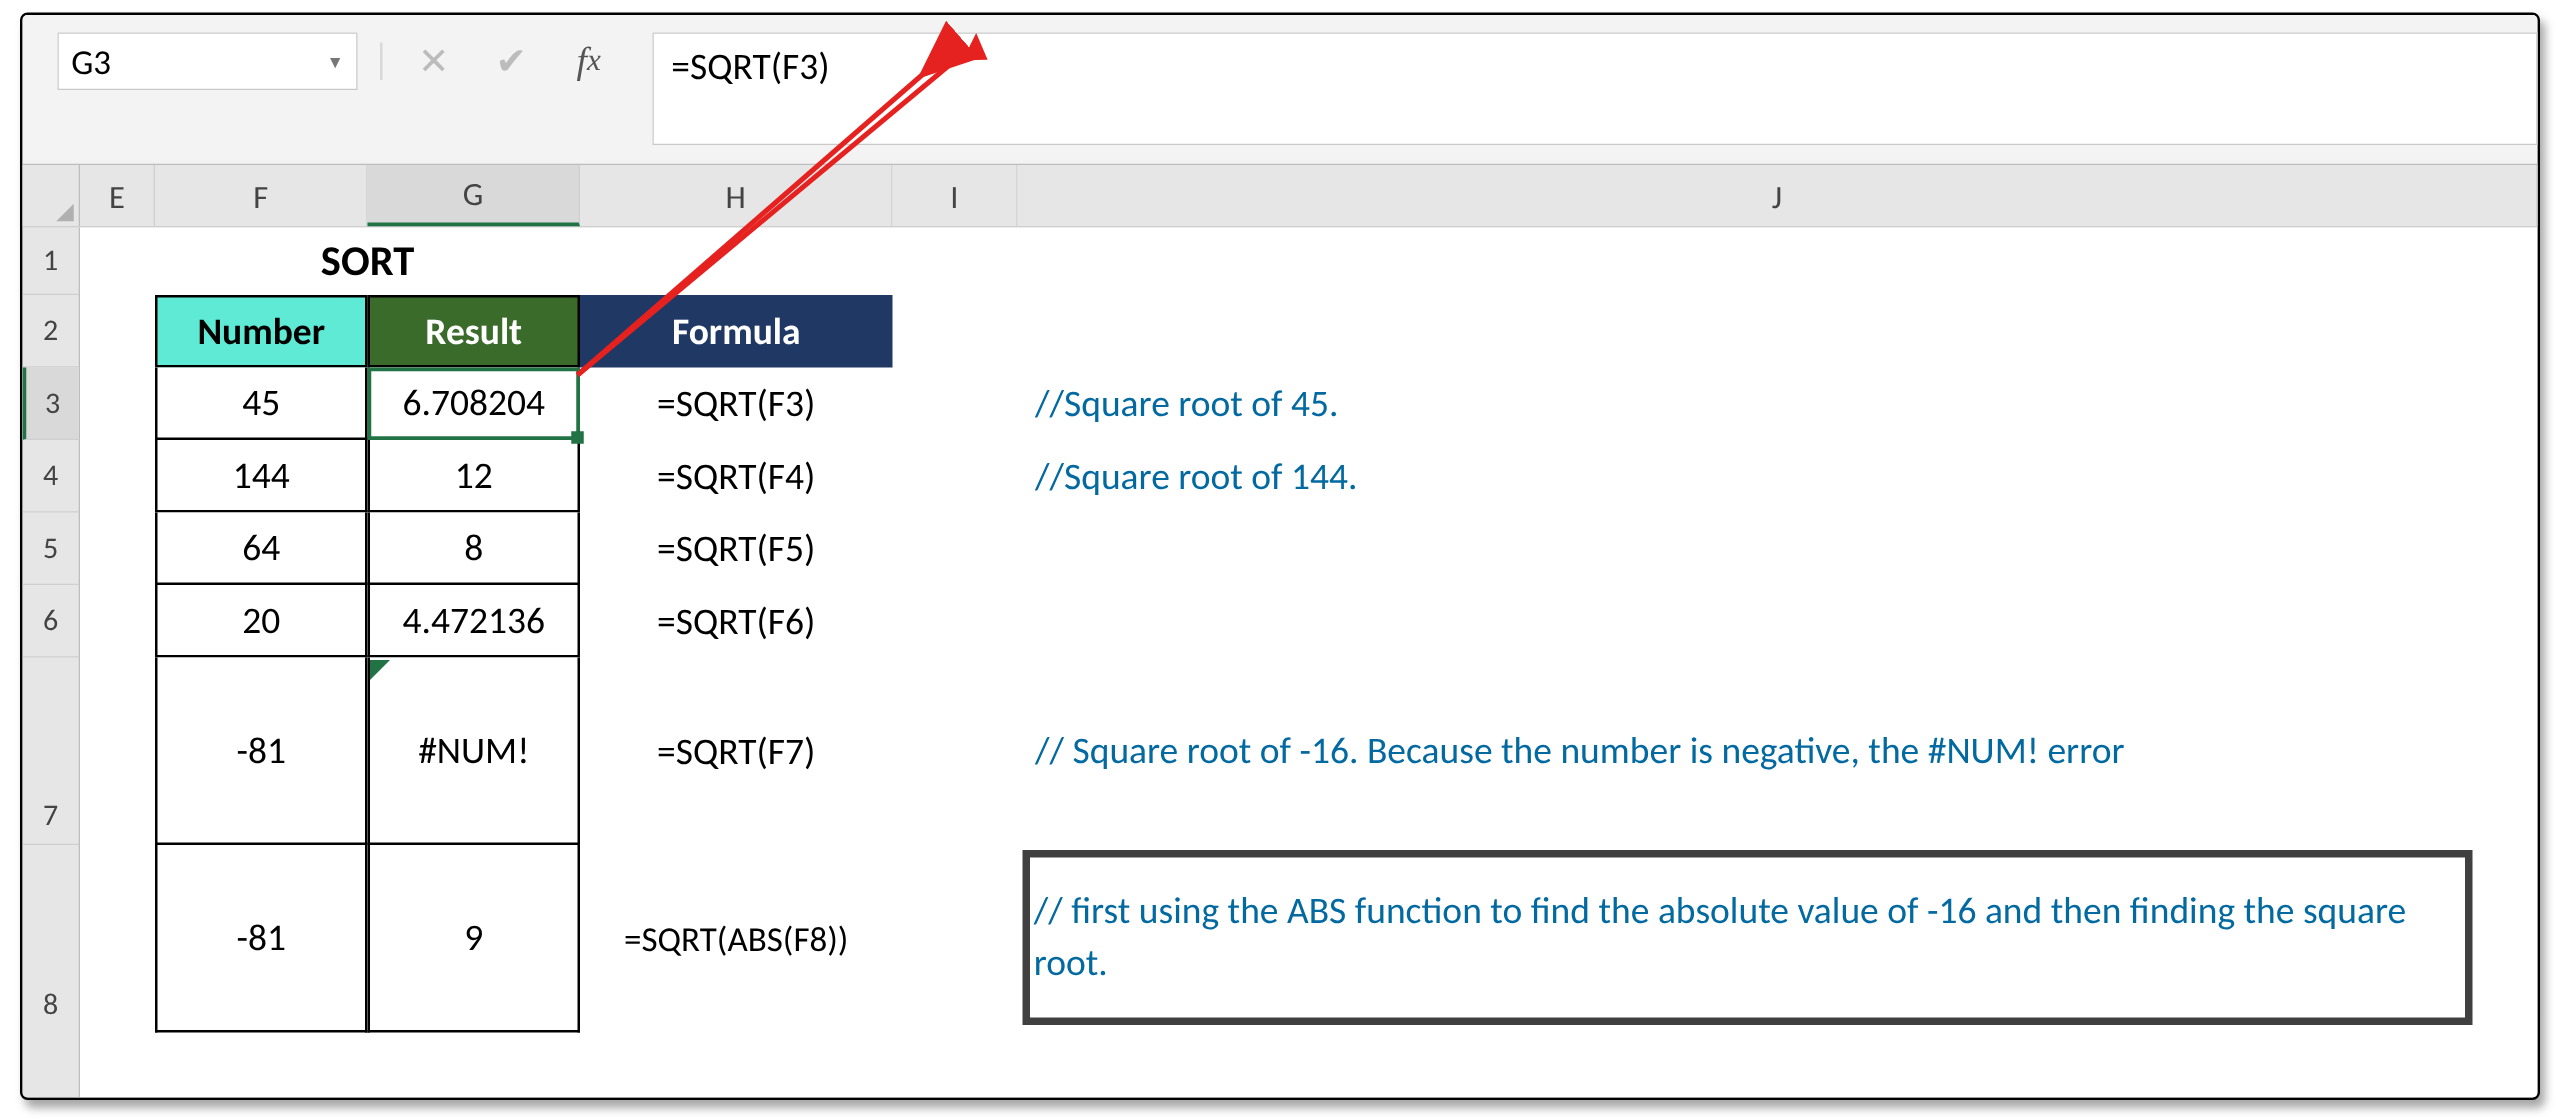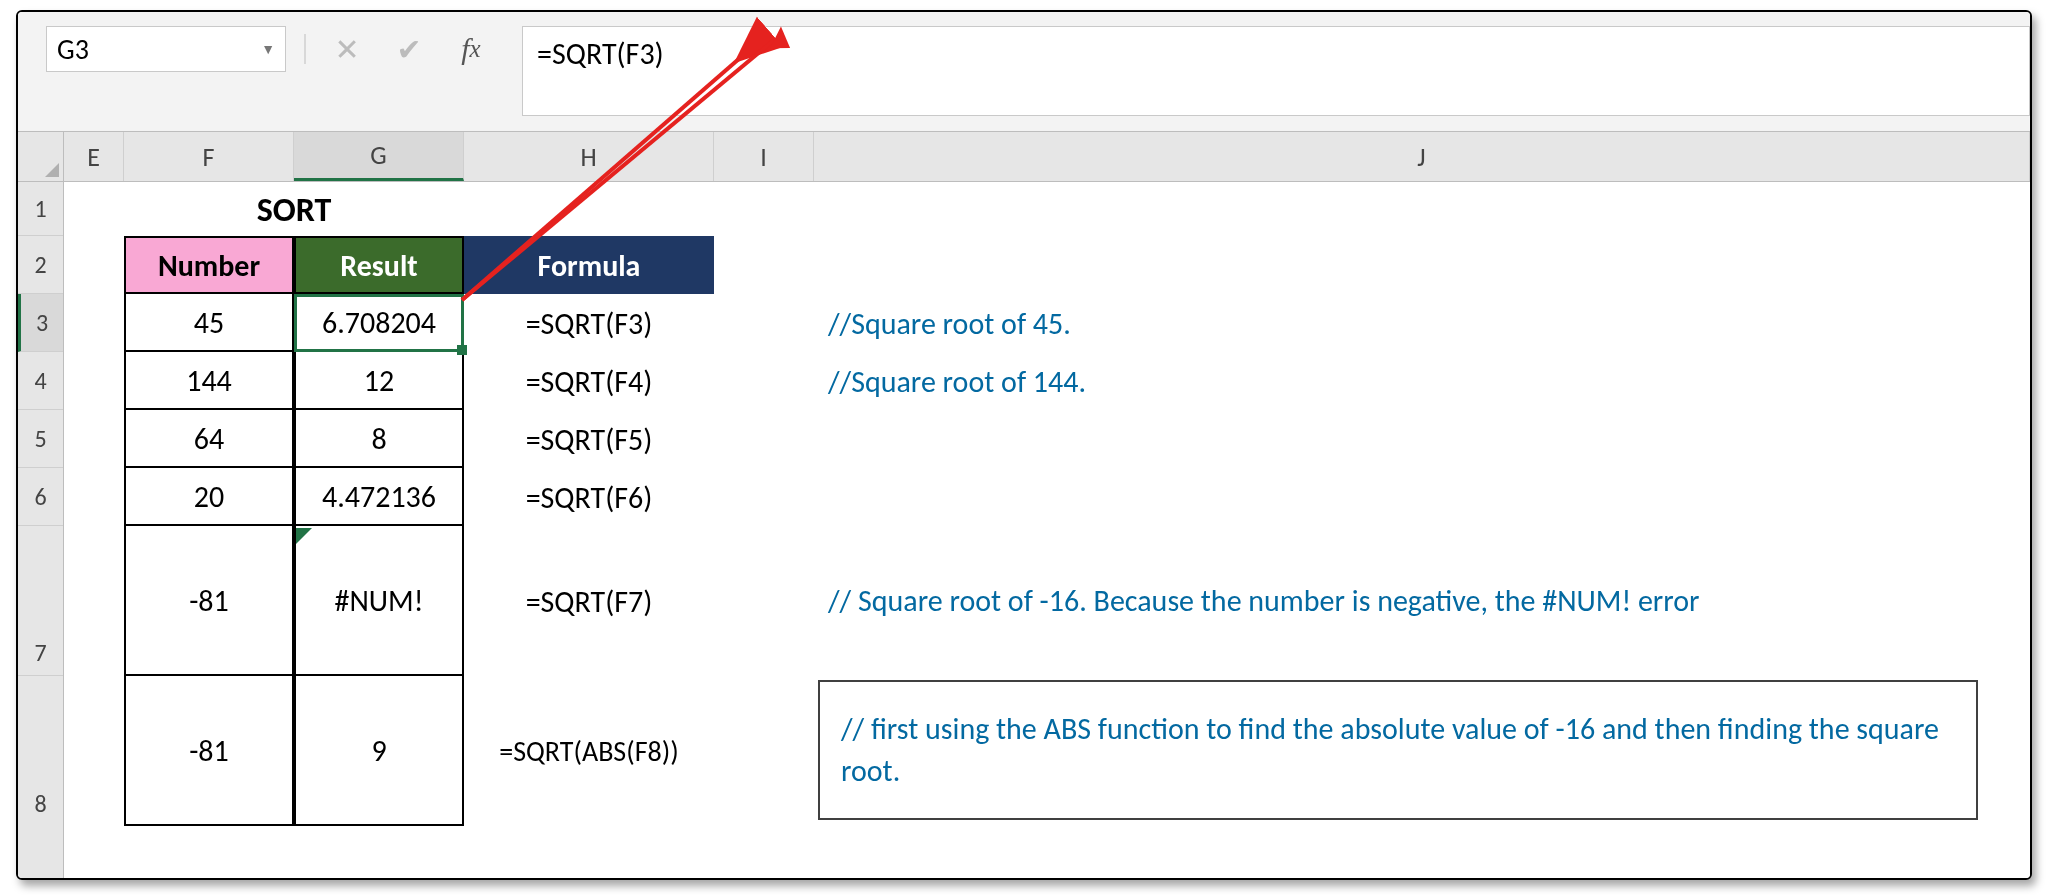--- a/index.html
+++ b/index.html
@@ -141,43 +141,43 @@
     font-size:30px;
   }
   .title {
     font-weight:700;
     font-size:34px;
     justify-content:center;
   }
   .th-number {
     font-weight:700; justify-content:center;
     border:2px solid #000;
-    background:#f9a8d4;
+    background:#5eead4;
   }
   .th-result {
     font-weight:700; color:#fff; justify-content:center;
     background:#3b6b2b;
     border:2px solid #000;
   }
   .th-formula {
     font-weight:700; color:#fff; justify-content:center;
     background:#1f3864;
   }
   .tcell {
     justify-content:center;
     border-left:2px solid #000;
     border-right:2px solid #000;
     border-bottom:2px solid #000;
     background:#fff;
   }
   .formula-cell { justify-content:center; font-size:30px; }
   .comment { font-size:30px; color:#0369a1; padding-left:4px; }
   .comment-box {
-    border:2px solid #404040;
-    padding:6px 21px;
+    border:6px solid #404040;
+    padding:6px 3px;
   }
   
   .active-cell {
     position:absolute;
     border:3px solid #217346;
     background:transparent;
     pointer-events:none;
   }
   .active-cell::after{
     content:"";

